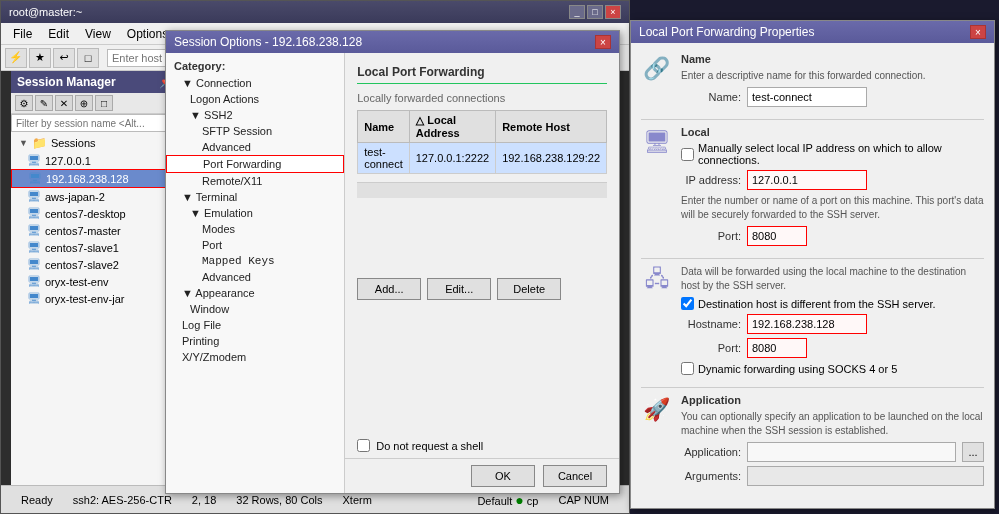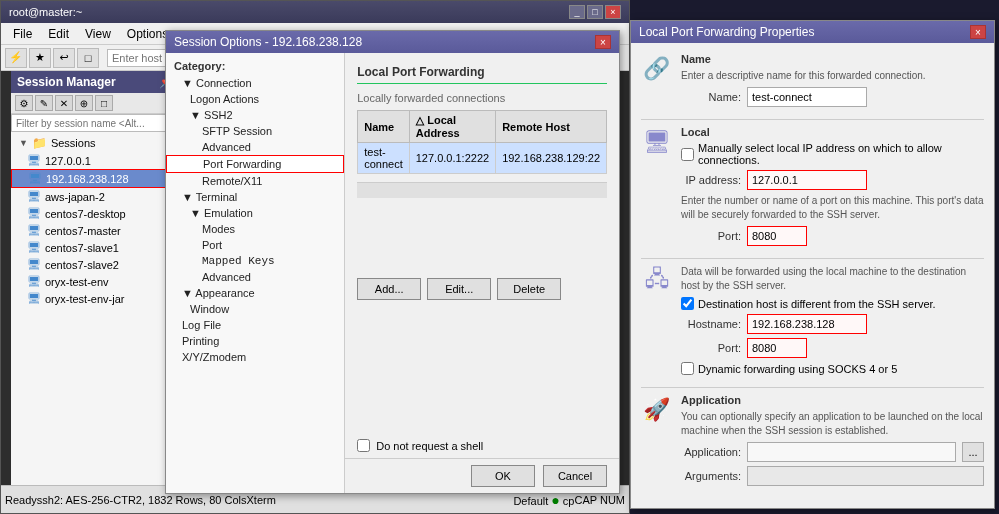--- a/index.html
+++ b/index.html
@@ -148,22 +148,23 @@
 
     
     .status-bar {
       position: absolute;
       bottom: 0; left: 0; right: 0;
       height: 28px;
       background: #e0e0e0;
       border-top: 1px solid #bbb;
       display: flex;
       align-items: center;
-      padding: 0 4px;
-      font-size: 11px;
+      padding: 0 20px;
+      font-size: 11px;
+      gap: 20px;
     }
     .status-green { color: green; font-size: 14px; }
 
     
     .dialog-session-options {
       position: absolute;
       top: 30px; left: 165px;
       width: 455px;
       background: #f0f0f0;
       border: 1px solid #888;

